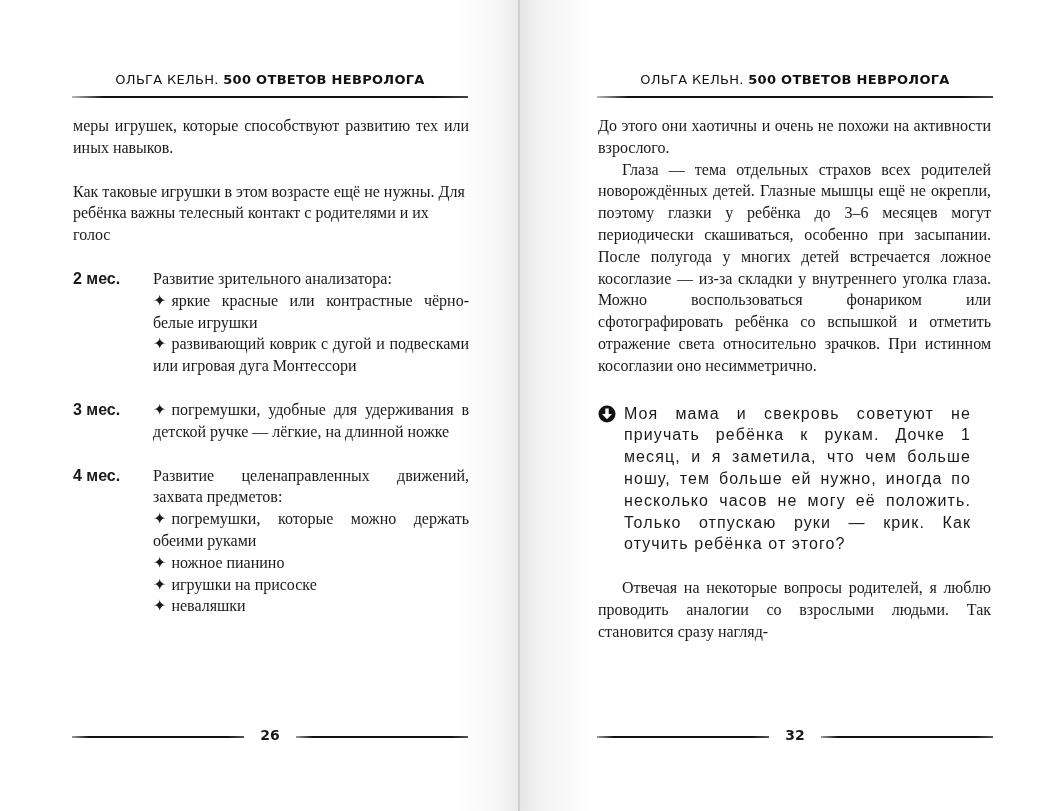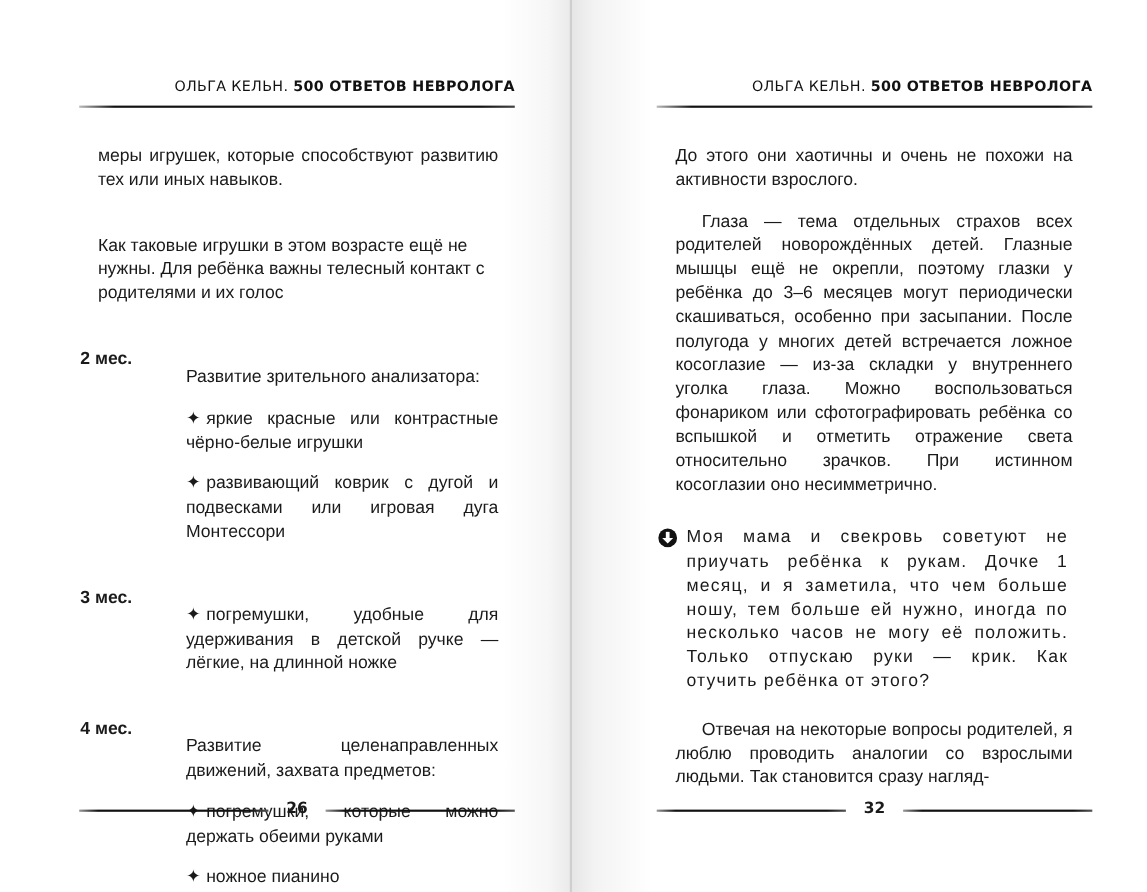--- a/index.html
+++ b/index.html
@@ -11,38 +11,38 @@
   }
   .page { position: absolute; top: 0; height: 811px; }
   .page-left { left: 0; width: 520px;
     background: linear-gradient(to right, #ffffff 0%, #ffffff 88%, #f6f6f6 96%, #e9e9e9 100%); }
   .page-right { left: 520px; width: 523px;
     background: linear-gradient(to right, #e6e6e6 0%, #f3f3f3 4%, #ffffff 14%, #ffffff 100%); }
   .spine { position: absolute; left: 518px; top: 0; width: 2px; height: 811px; background: #cfcfcf; }
 
   .running-head {
     position: absolute; top: 72px; left: 0; right: 0;
-    text-align: right; font-size: 13px; letter-spacing: 0.3px;
+    text-align: center; font-size: 13px; letter-spacing: 0.3px;
     font-family: "DejaVu Sans", sans-serif; font-weight: normal; color: #111;
   }
   .running-head b { font-weight: bold; }
   .head-rule {
     position: absolute; top: 96px; height: 2px;
     background: linear-gradient(to right, #bbb 0%, #111 8%, #111 92%, #444 100%);
   }
   .page-left .running-head { left: 72px; width: 396px; }
   .page-left .head-rule { left: 72px; width: 396px; }
   .page-right .running-head { left: 77px; width: 396px; }
   .page-right .head-rule { left: 77px; width: 396px; }
 
   .text { position: absolute; font-size: 16px; line-height: 21.8px; }
   .page-left .text { left: 73px; width: 396px; top: 115px; }
   .page-right .text { left: 78px; width: 393px; top: 115px; }
 
-  p { margin: 16px; text-align: justify; text-align-last: auto; }
+  p { margin: 0; text-align: justify; text-align-last: auto; font-family: Liberation Serif, serif; }
   .last { text-align: left; }
   .indent { text-indent: 24px; }
 
   .entry { display: flex; margin-top: 22px; }
   .entry .month { width: 80px; flex: 0 0 80px; font-weight: bold; }
   .entry .body { flex: 1; }
   .bullet { display: block; }
   .star { margin-right: 5px; }
 
   .question { display: flex; margin-top: 26px; letter-spacing: 1.1px; }

